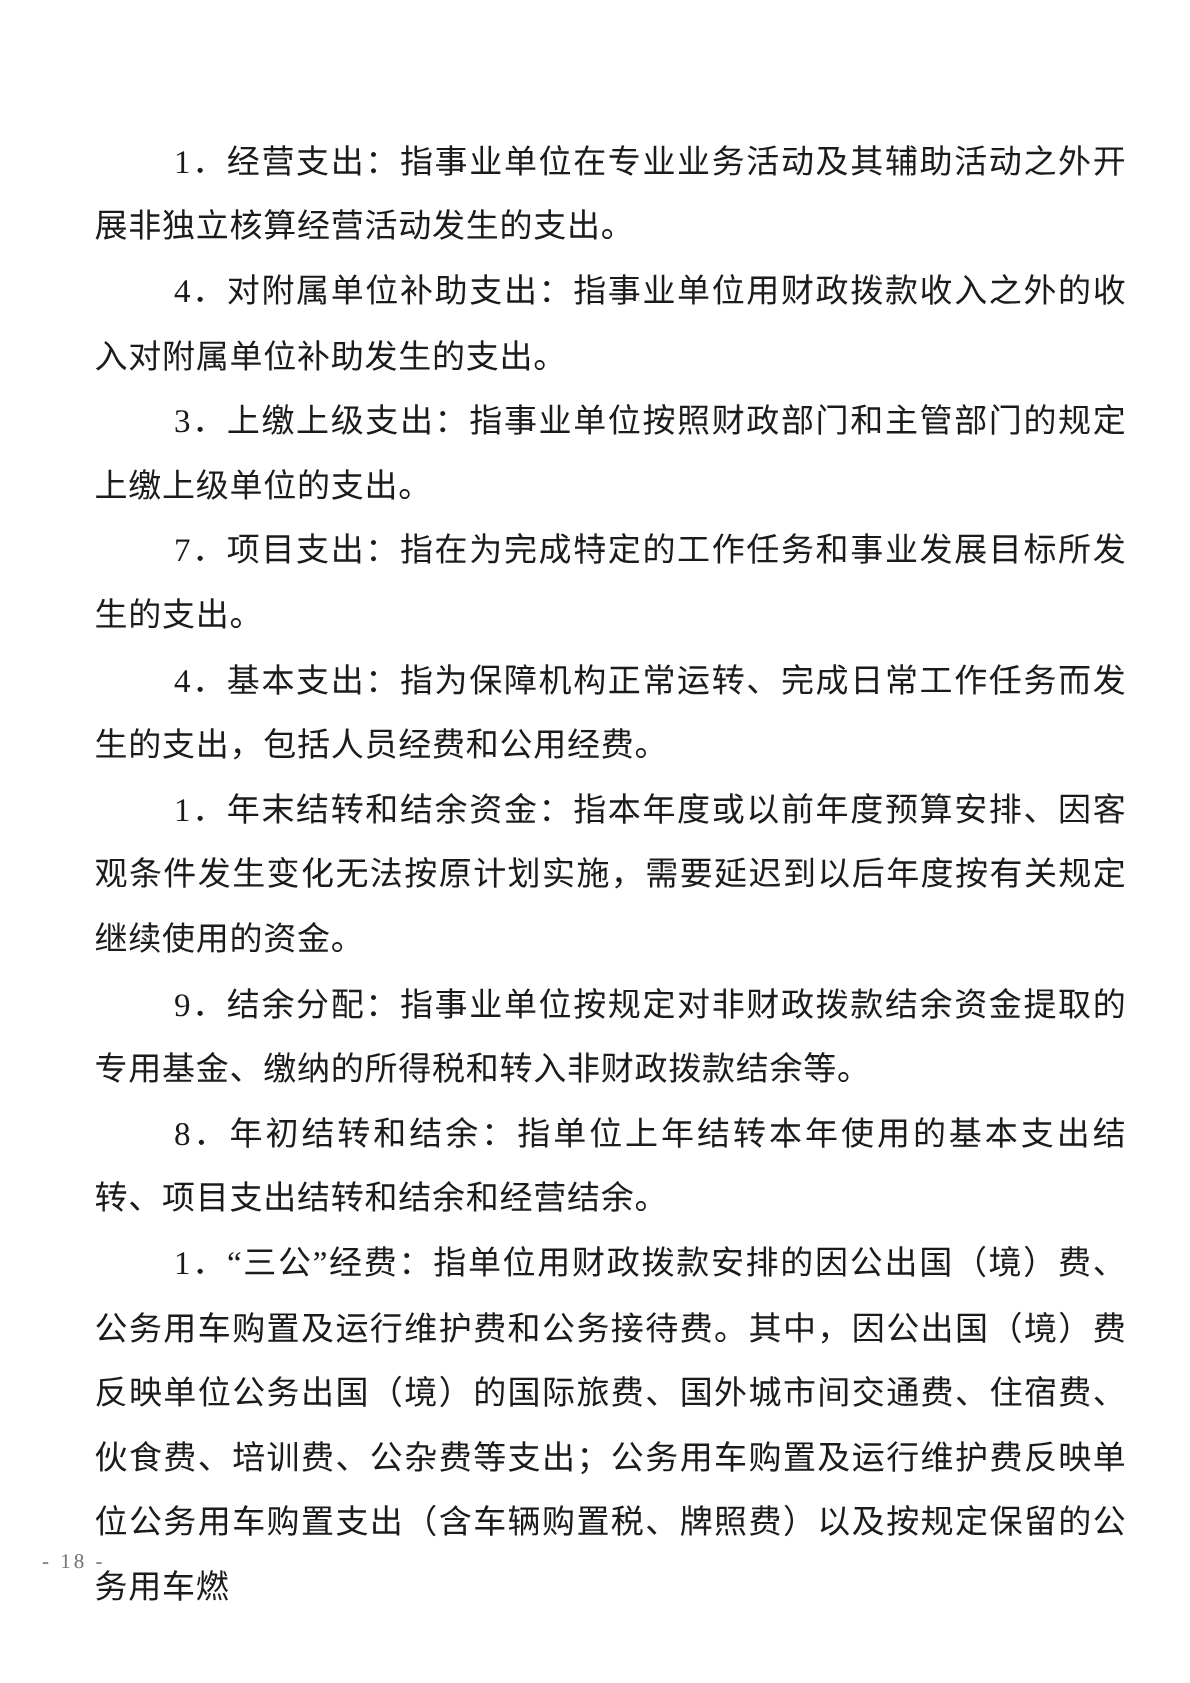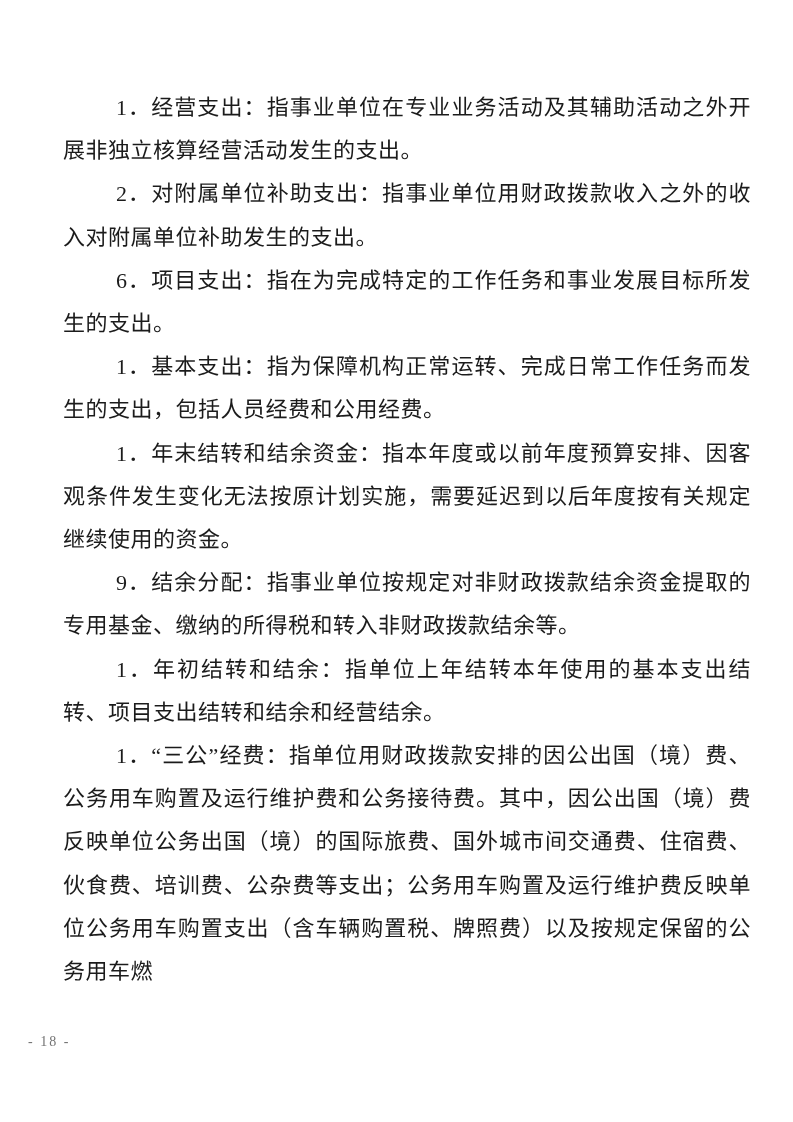--- a/index.html
+++ b/index.html
@@ -50,26 +50,27 @@
     margin-left: 28px;
   }
 </style>
 </head>
 <body>
 
 <div class="page">
 
   <div class="body-text">
     <p>1．经营支出：指事业单位在专业业务活动及其辅助活动之外开展非独立核算经营活动发生的支出。</p>
-    <p>2．对附属单位补助支出：指事业单位用财政拨款收入之外的收入对附属单位补助发生的支出。</p>
-    <p>6．项目支出：指在为完成特定的工作任务和事业发展目标所发生的支出。</p>
-    <p>1．基本支出：指为保障机构正常运转、完成日常工作任务而发生的支出，包括人员经费和公用经费。</p>
+    <p>4．对附属单位补助支出：指事业单位用财政拨款收入之外的收入对附属单位补助发生的支出。</p>
+    <p>3．上缴上级支出：指事业单位按照财政部门和主管部门的规定上缴上级单位的支出。</p>
+    <p>7．项目支出：指在为完成特定的工作任务和事业发展目标所发生的支出。</p>
+    <p>4．基本支出：指为保障机构正常运转、完成日常工作任务而发生的支出，包括人员经费和公用经费。</p>
     <p>1．年末结转和结余资金：指本年度或以前年度预算安排、因客观条件发生变化无法按原计划实施，需要延迟到以后年度按有关规定继续使用的资金。</p>
     <p>9．结余分配：指事业单位按规定对非财政拨款结余资金提取的专用基金、缴纳的所得税和转入非财政拨款结余等。</p>
-    <p>1．年初结转和结余：指单位上年结转本年使用的基本支出结转、项目支出结转和结余和经营结余。</p>
+    <p>8．年初结转和结余：指单位上年结转本年使用的基本支出结转、项目支出结转和结余和经营结余。</p>
     <p>1．“三公”经费：指单位用财政拨款安排的因公出国（境）费、公务用车购置及运行维护费和公务接待费。其中，因公出国（境）费反映单位公务出国（境）的国际旅费、国外城市间交通费、住宿费、伙食费、培训费、公杂费等支出；公务用车购置及运行维护费反映单位公务用车购置支出（含车辆购置税、牌照费）以及按规定保留的公务用车燃</p>
   </div>
 
   <div class="footer">
     <span>- 18 -</span>
   </div>
 
 </div>
 
 </body></html>

